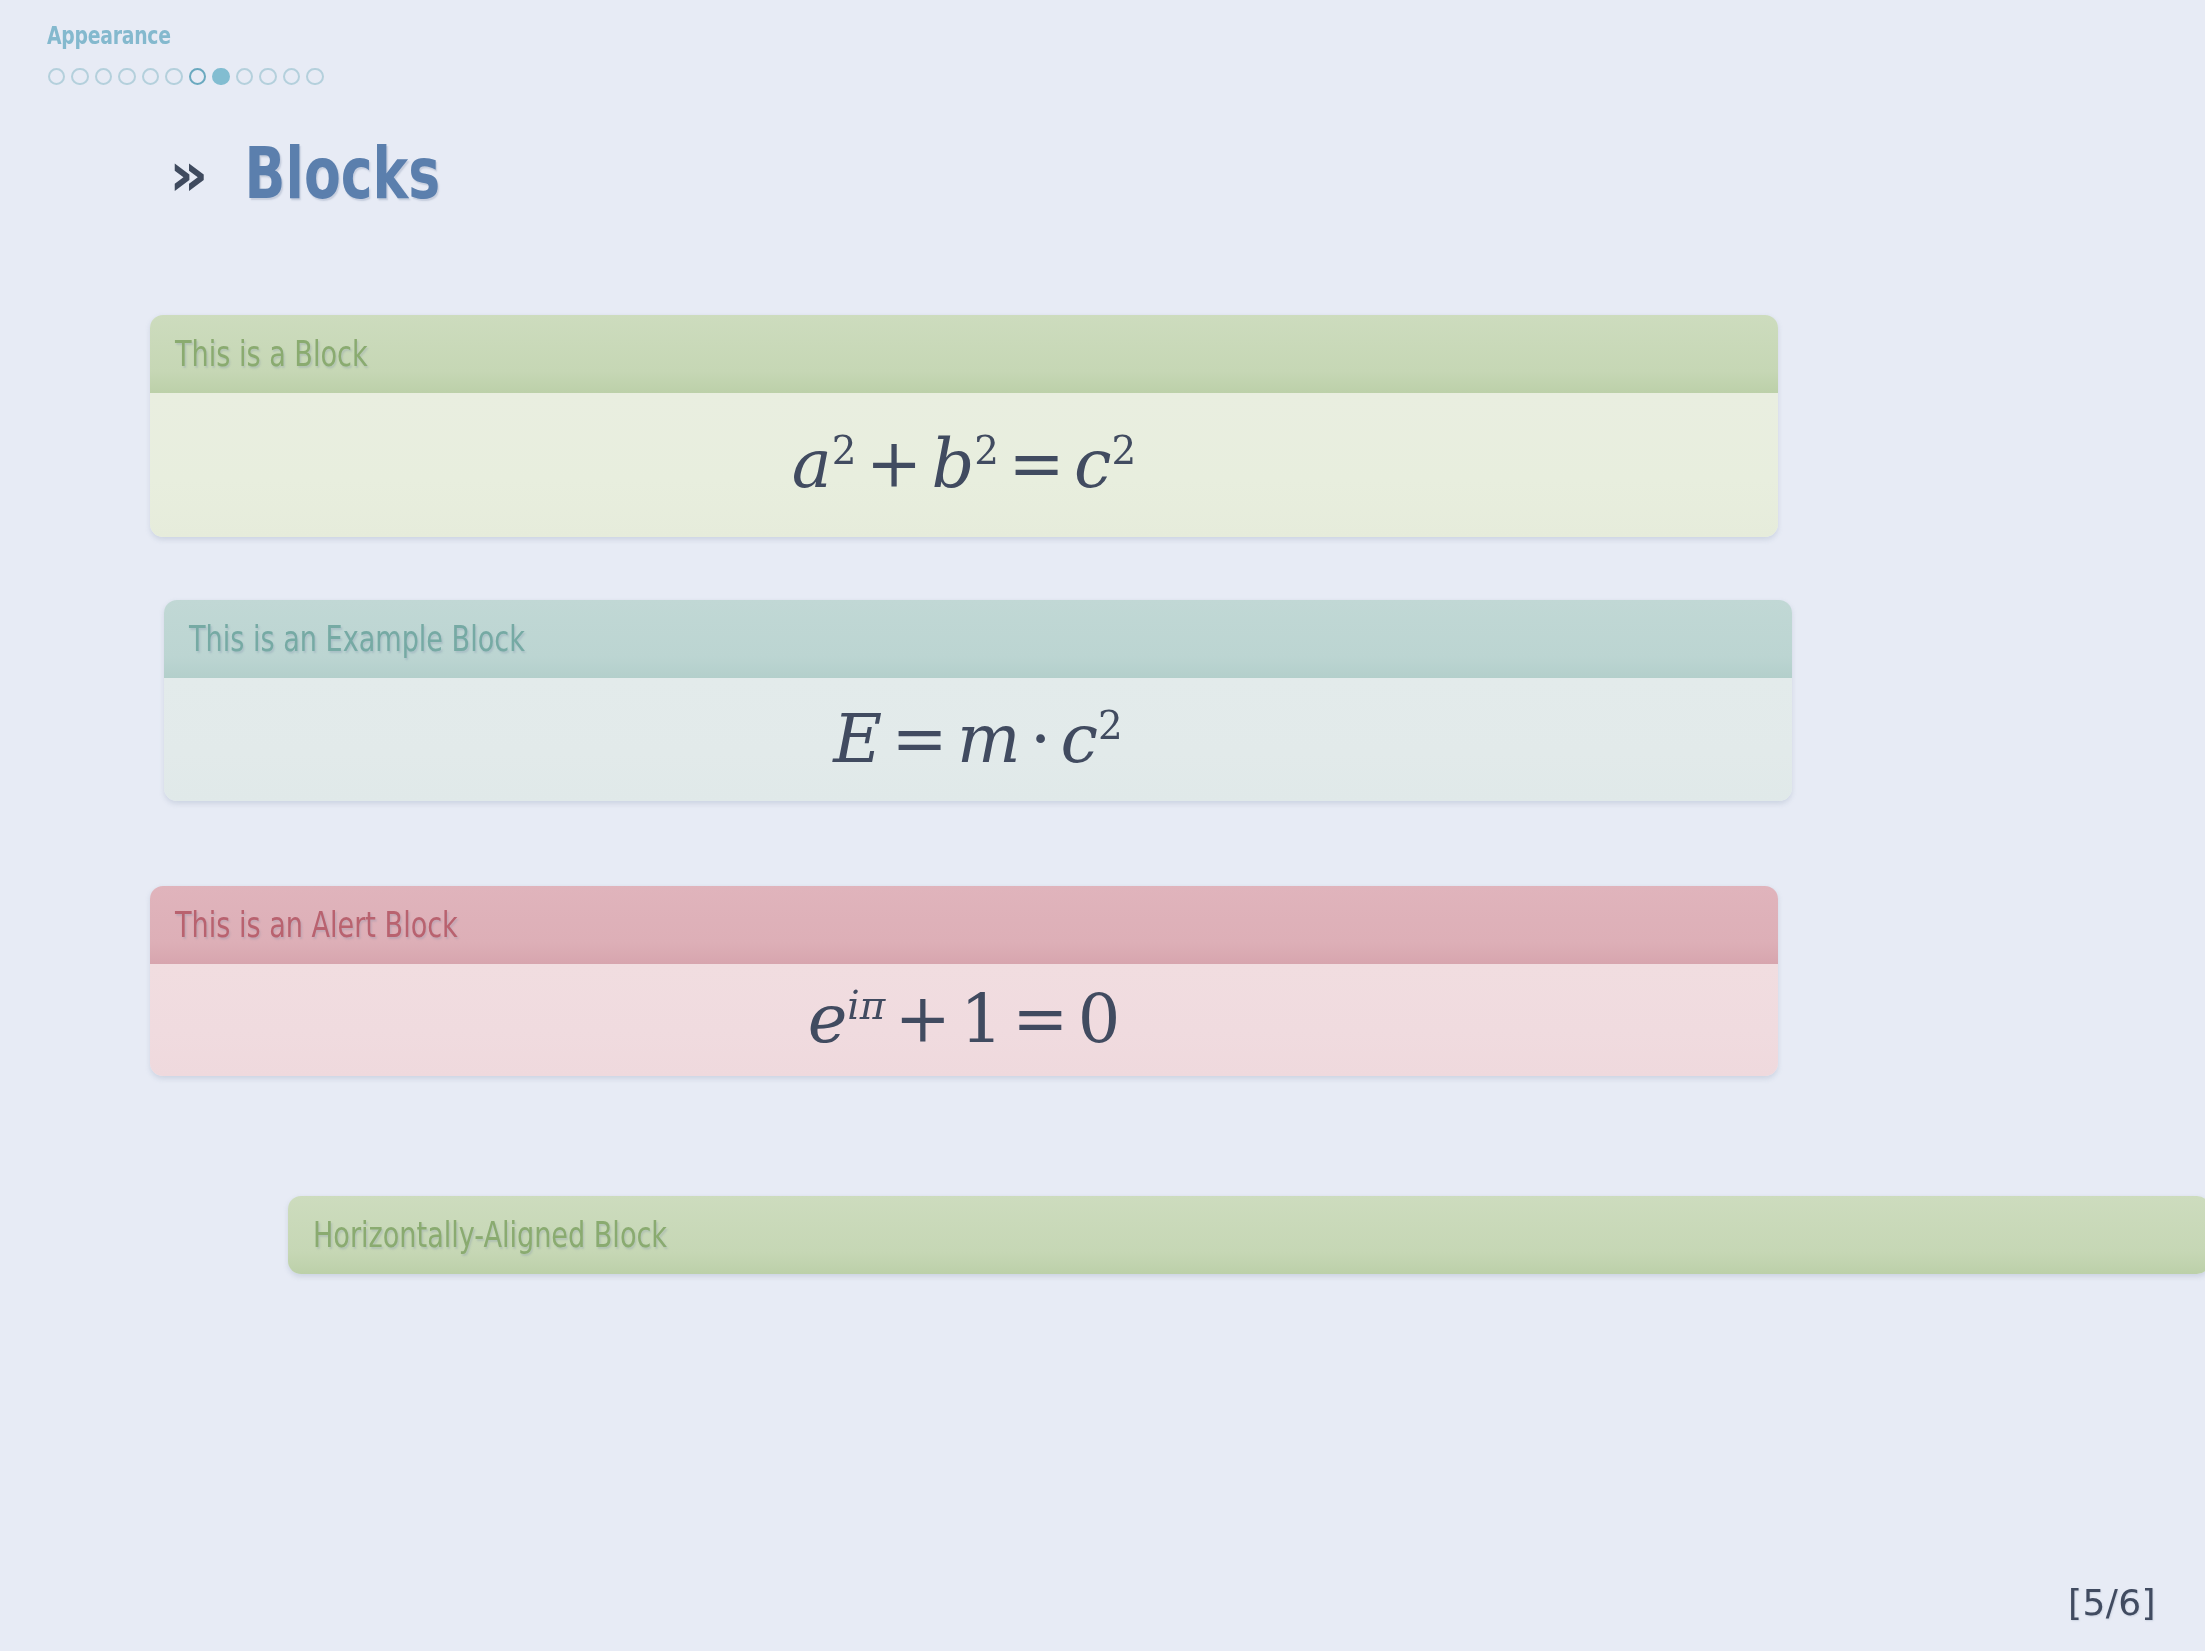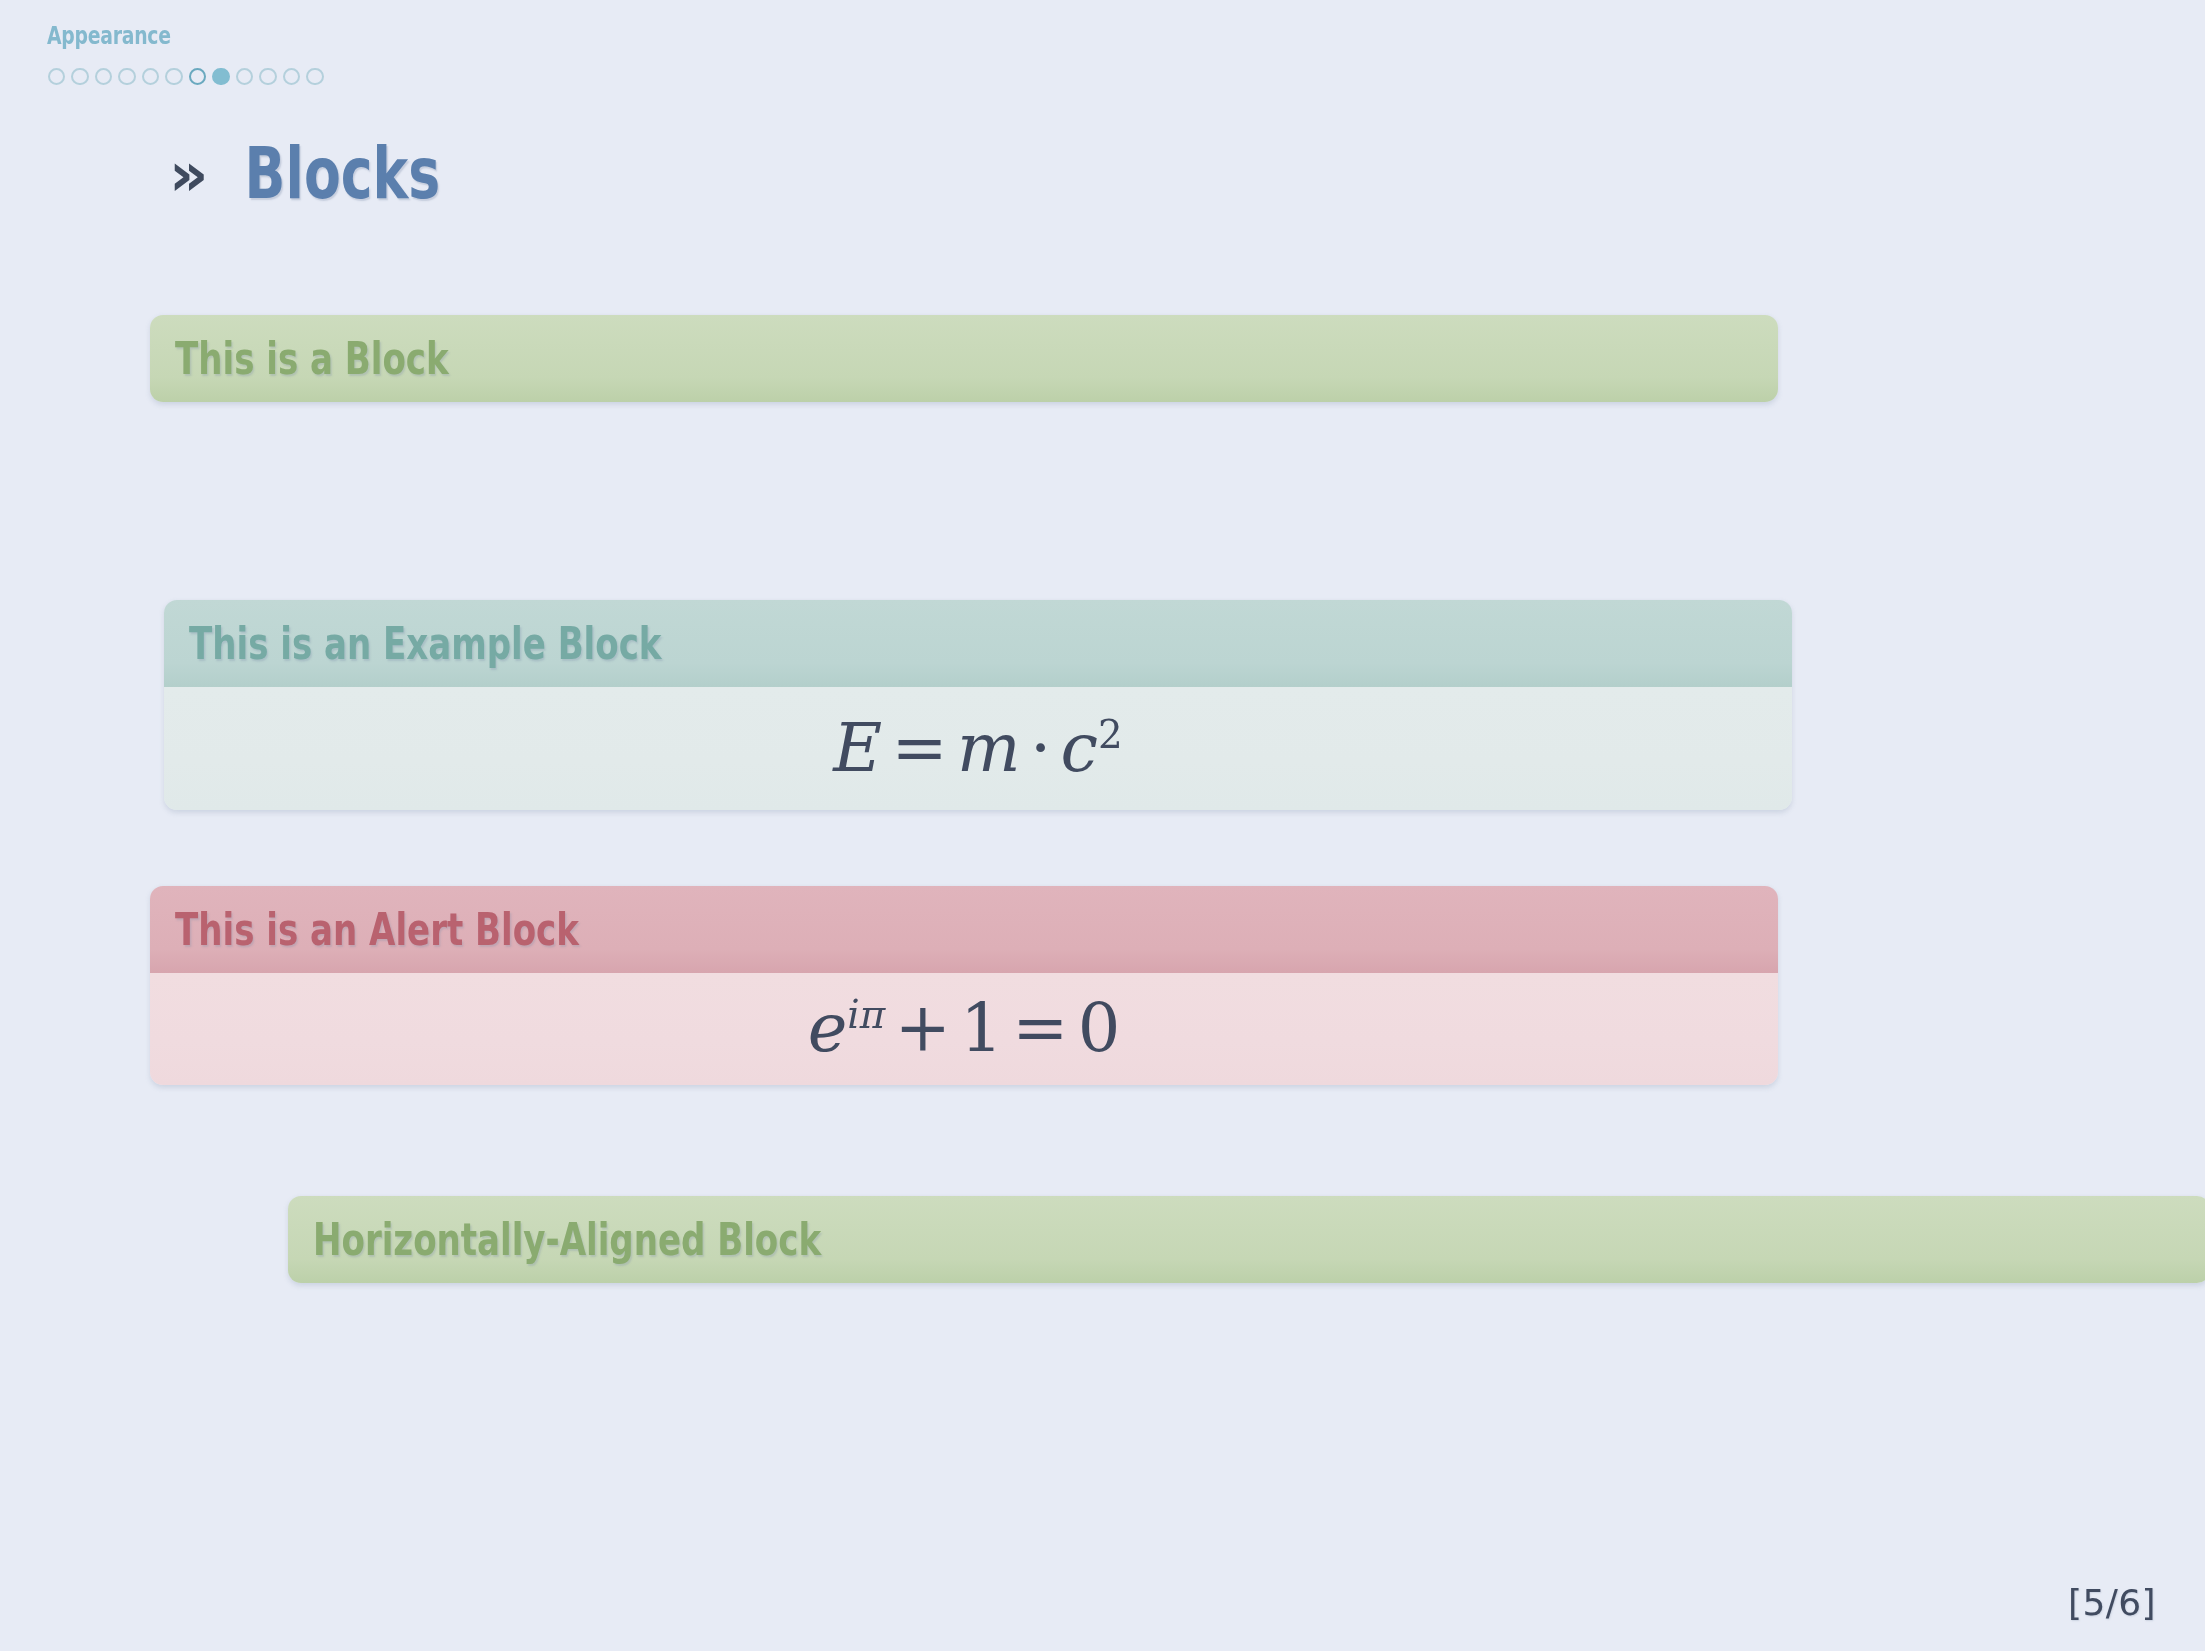--- a/index.html
+++ b/index.html
@@ -93,22 +93,22 @@
 
   
   .block {
     position: absolute;
     border-radius: 13px;
     overflow: hidden;
     box-shadow: 0 2.5px 5.8px rgba(120,135,165,0.22);
   }
   .block-title {
     font-family: "DejaVu Sans Condensed", "Liberation Sans Narrow", "Liberation Sans", sans-serif;
-    font-weight: 700;
-    font-size: 44px;
+    font-weight: 400;
+    font-size: 35px;
     line-height: 1;
     padding: 22px 0 20.6px 25px;
     transform-origin: left center;
     white-space: nowrap;
     text-shadow: 1.6px 1.6px 2.1px rgba(120,135,165,0.28);
   }
   .block-title span {
     display: inline-block;
     transform: scaleX(0.86);
     transform-origin: left center;
@@ -219,20 +219,23 @@
 
   <div class="frame-title">
     <span class="chev">»</span>
     <span class="ttl">Blocks</span>
   </div>
 
   <div class="block green" style="left:150px; top:315px; width:1628px;">
     <div class="block-title">
       <span>This is a Block</span>
     </div>
+    <div class="block-body" style="height:144px;">
+      <span class="formula" style="font-size:67px;"><span>a</span><sup>2</sup><span class="op">+</span><span>b</span><sup>2</sup><span class="op">=</span><span>c</span><sup>2</sup></span>
+    </div>
   </div>
 
   <div class="block teal" style="left:164px; top:600px; width:1628px;">
     <div class="block-title">
       <span>This is an Example Block</span>
     </div>
     <div class="block-body" style="height:123px;">
       <span class="formula" style="font-size:67px;"><span>E</span><span class="op">=</span><span>m</span><span class="op">·</span><span>c</span><sup>2</sup></span>
     </div>
   </div>

